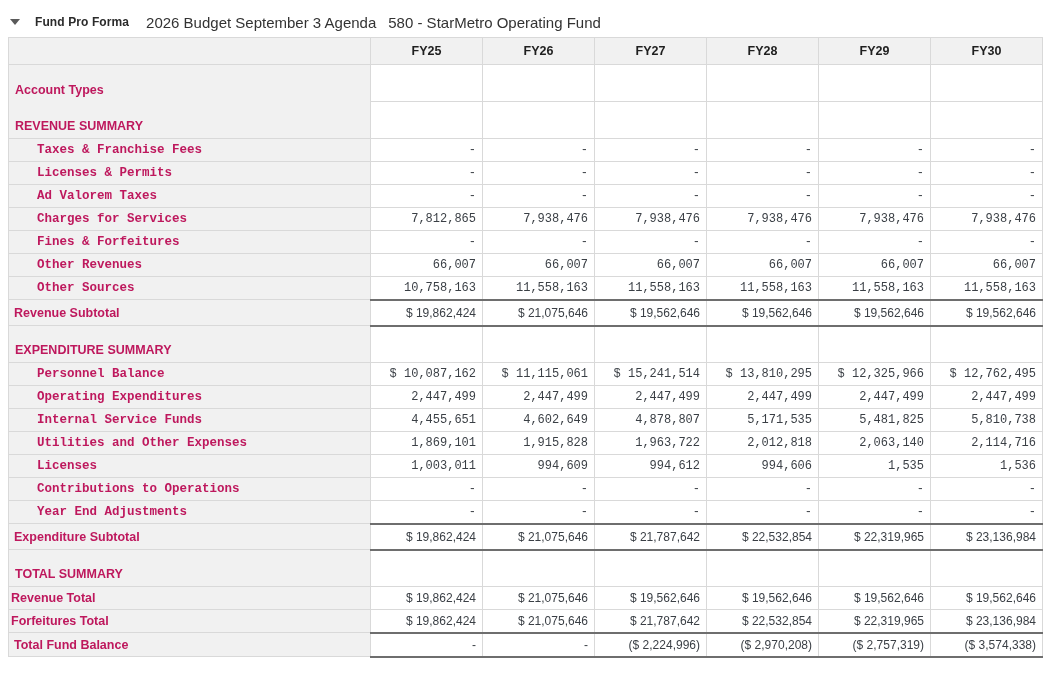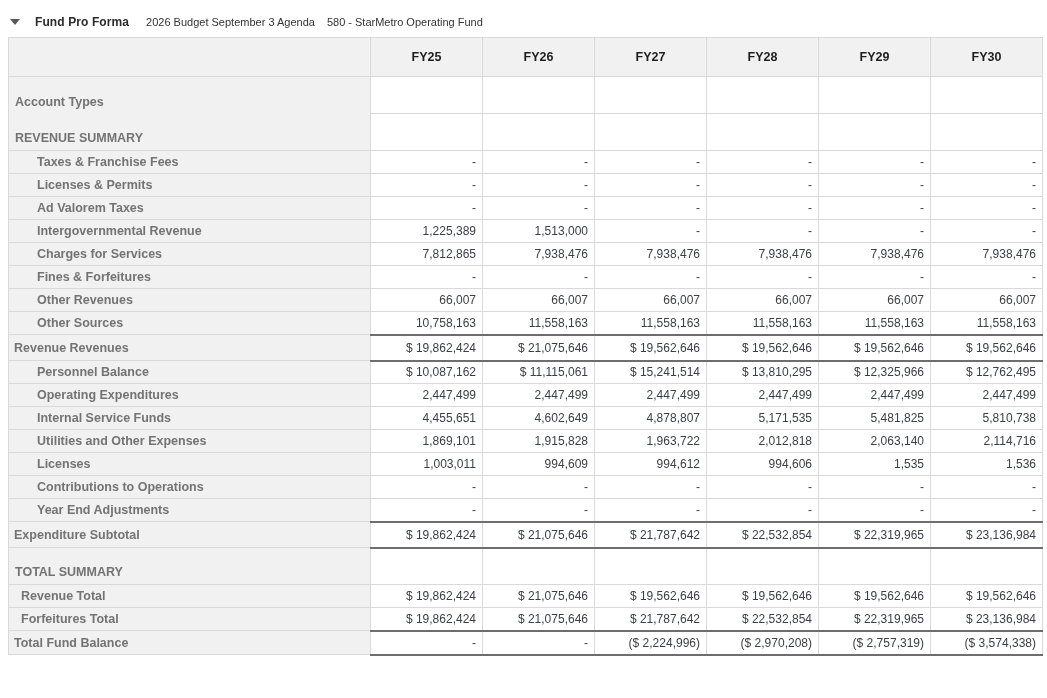--- a/index.html
+++ b/index.html
@@ -14,52 +14,52 @@
     padding: 12px 0 0 10px; height: 32px;
   }
   .tri {
     width: 0; height: 0;
     border-left: 5px solid transparent;
     border-right: 5px solid transparent;
     border-top: 6px solid #5a5a5a;
     margin-right: 15px; cursor: pointer; display: inline-block;
   }
   .title { font-weight: bold; font-size: 12px; color: #2b2b2b; margin-right: 17px; letter-spacing: .1px; }
-  .sub { font-size: 11px; color: #333333; margin-right: 12px; }
+  .sub { font-size: 15px; color: #333333; margin-right: 12px; }
   table {
     border-collapse: collapse; table-layout: fixed;
     width: 1034px; margin: 5px 0 0 8px;
   }
   th, td { border: 1px solid #d9d9d9; overflow: hidden; white-space: nowrap; }
   thead th {
-    background: #f1f1f1; height: 39px;
+    background: #f1f1f1; height: 27px;
     font-size: 12.5px; font-weight: bold; color: #1f1f1f; text-align: center;
   }
   th.lbl-h { width: 362px; }
   th.col-h { width: 112px; }
   td.lbl {
     background: #f1f1f1; text-align: left; padding-left: 5px;
-    font-size: 12.5px; color: #737373; font-weight: bold;
+    font-size: 12.5px; color: #be185d; font-weight: bold;
   }
   td.num {
     background: #ffffff; text-align: right; padding-right: 6px;
     font-size: 12px; color: #3a3f45;
   }
   tr.section { height: 37px; }
   tr.section td.lbl { vertical-align: bottom; padding-bottom: 5px; padding-left: 6px; }
   td.merge-top { border-top-style: hidden; }
-  tr.detail { height: 23px; }
+  tr.detail { height: 23px; font-family: Liberation Mono, monospace; }
   tr.detail td.lbl { padding-left: 28px; }
   tr.subtotal { height: 26px; }
   tr.subtotal td.num, tr.grand td.num {
     border-top: 2px solid #6e6e6e;
     border-bottom: 2px solid #6e6e6e;
   }
   tr.total { height: 23px; }
-  tr.total td.lbl { padding-left: 12px; }
+  tr.total td.lbl { padding-left: 2px; }
   tr.grand { height: 24px; padding-left: 8px; }
   tr.grand td.lbl { padding-left: 5px; }
 </style>
 </head>
 <body>
 
 <div class="topbar">
   <span class="tri"></span>
   <span class="title">Fund Pro Forma</span>
   <span class="sub">2026 Budget September 3 Agenda</span>
@@ -118,29 +118,20 @@
       <tr class="detail">
         <td class="lbl">Ad Valorem Taxes</td>
         <td class="num">-</td>
         <td class="num">-</td>
         <td class="num">-</td>
         <td class="num">-</td>
         <td class="num">-</td>
         <td class="num">-</td>
       </tr>
       <tr class="detail">
-        <td class="lbl">Intergovernmental Revenue</td>
-        <td class="num">1,225,389</td>
-        <td class="num">1,513,000</td>
-        <td class="num">-</td>
-        <td class="num">-</td>
-        <td class="num">-</td>
-        <td class="num">-</td>
-      </tr>
-      <tr class="detail">
         <td class="lbl">Charges for Services</td>
         <td class="num">7,812,865</td>
         <td class="num">7,938,476</td>
         <td class="num">7,938,476</td>
         <td class="num">7,938,476</td>
         <td class="num">7,938,476</td>
         <td class="num">7,938,476</td>
       </tr>
       <tr class="detail">
         <td class="lbl">Fines &amp; Forfeitures</td>
@@ -163,27 +154,36 @@
       <tr class="detail">
         <td class="lbl">Other Sources</td>
         <td class="num">10,758,163</td>
         <td class="num">11,558,163</td>
         <td class="num">11,558,163</td>
         <td class="num">11,558,163</td>
         <td class="num">11,558,163</td>
         <td class="num">11,558,163</td>
       </tr>
       <tr class="subtotal">
-        <td class="lbl">Revenue Revenues</td>
-        <td class="num">$ 19,862,424</td>
-        <td class="num">$ 21,075,646</td>
-        <td class="num">$ 19,562,646</td>
-        <td class="num">$ 19,562,646</td>
-        <td class="num">$ 19,562,646</td>
-        <td class="num">$ 19,562,646</td>
+        <td class="lbl">Revenue Subtotal</td>
+        <td class="num">$ 19,862,424</td>
+        <td class="num">$ 21,075,646</td>
+        <td class="num">$ 19,562,646</td>
+        <td class="num">$ 19,562,646</td>
+        <td class="num">$ 19,562,646</td>
+        <td class="num">$ 19,562,646</td>
+      </tr>
+      <tr class="section">
+        <td class="lbl">EXPENDITURE SUMMARY</td>
+        <td class="num"></td>
+        <td class="num"></td>
+        <td class="num"></td>
+        <td class="num"></td>
+        <td class="num"></td>
+        <td class="num"></td>
       </tr>
       <tr class="detail">
         <td class="lbl">Personnel Balance</td>
         <td class="num">$ 10,087,162</td>
         <td class="num">$ 11,115,061</td>
         <td class="num">$ 15,241,514</td>
         <td class="num">$ 13,810,295</td>
         <td class="num">$ 12,325,966</td>
         <td class="num">$ 12,762,495</td>
       </tr>

